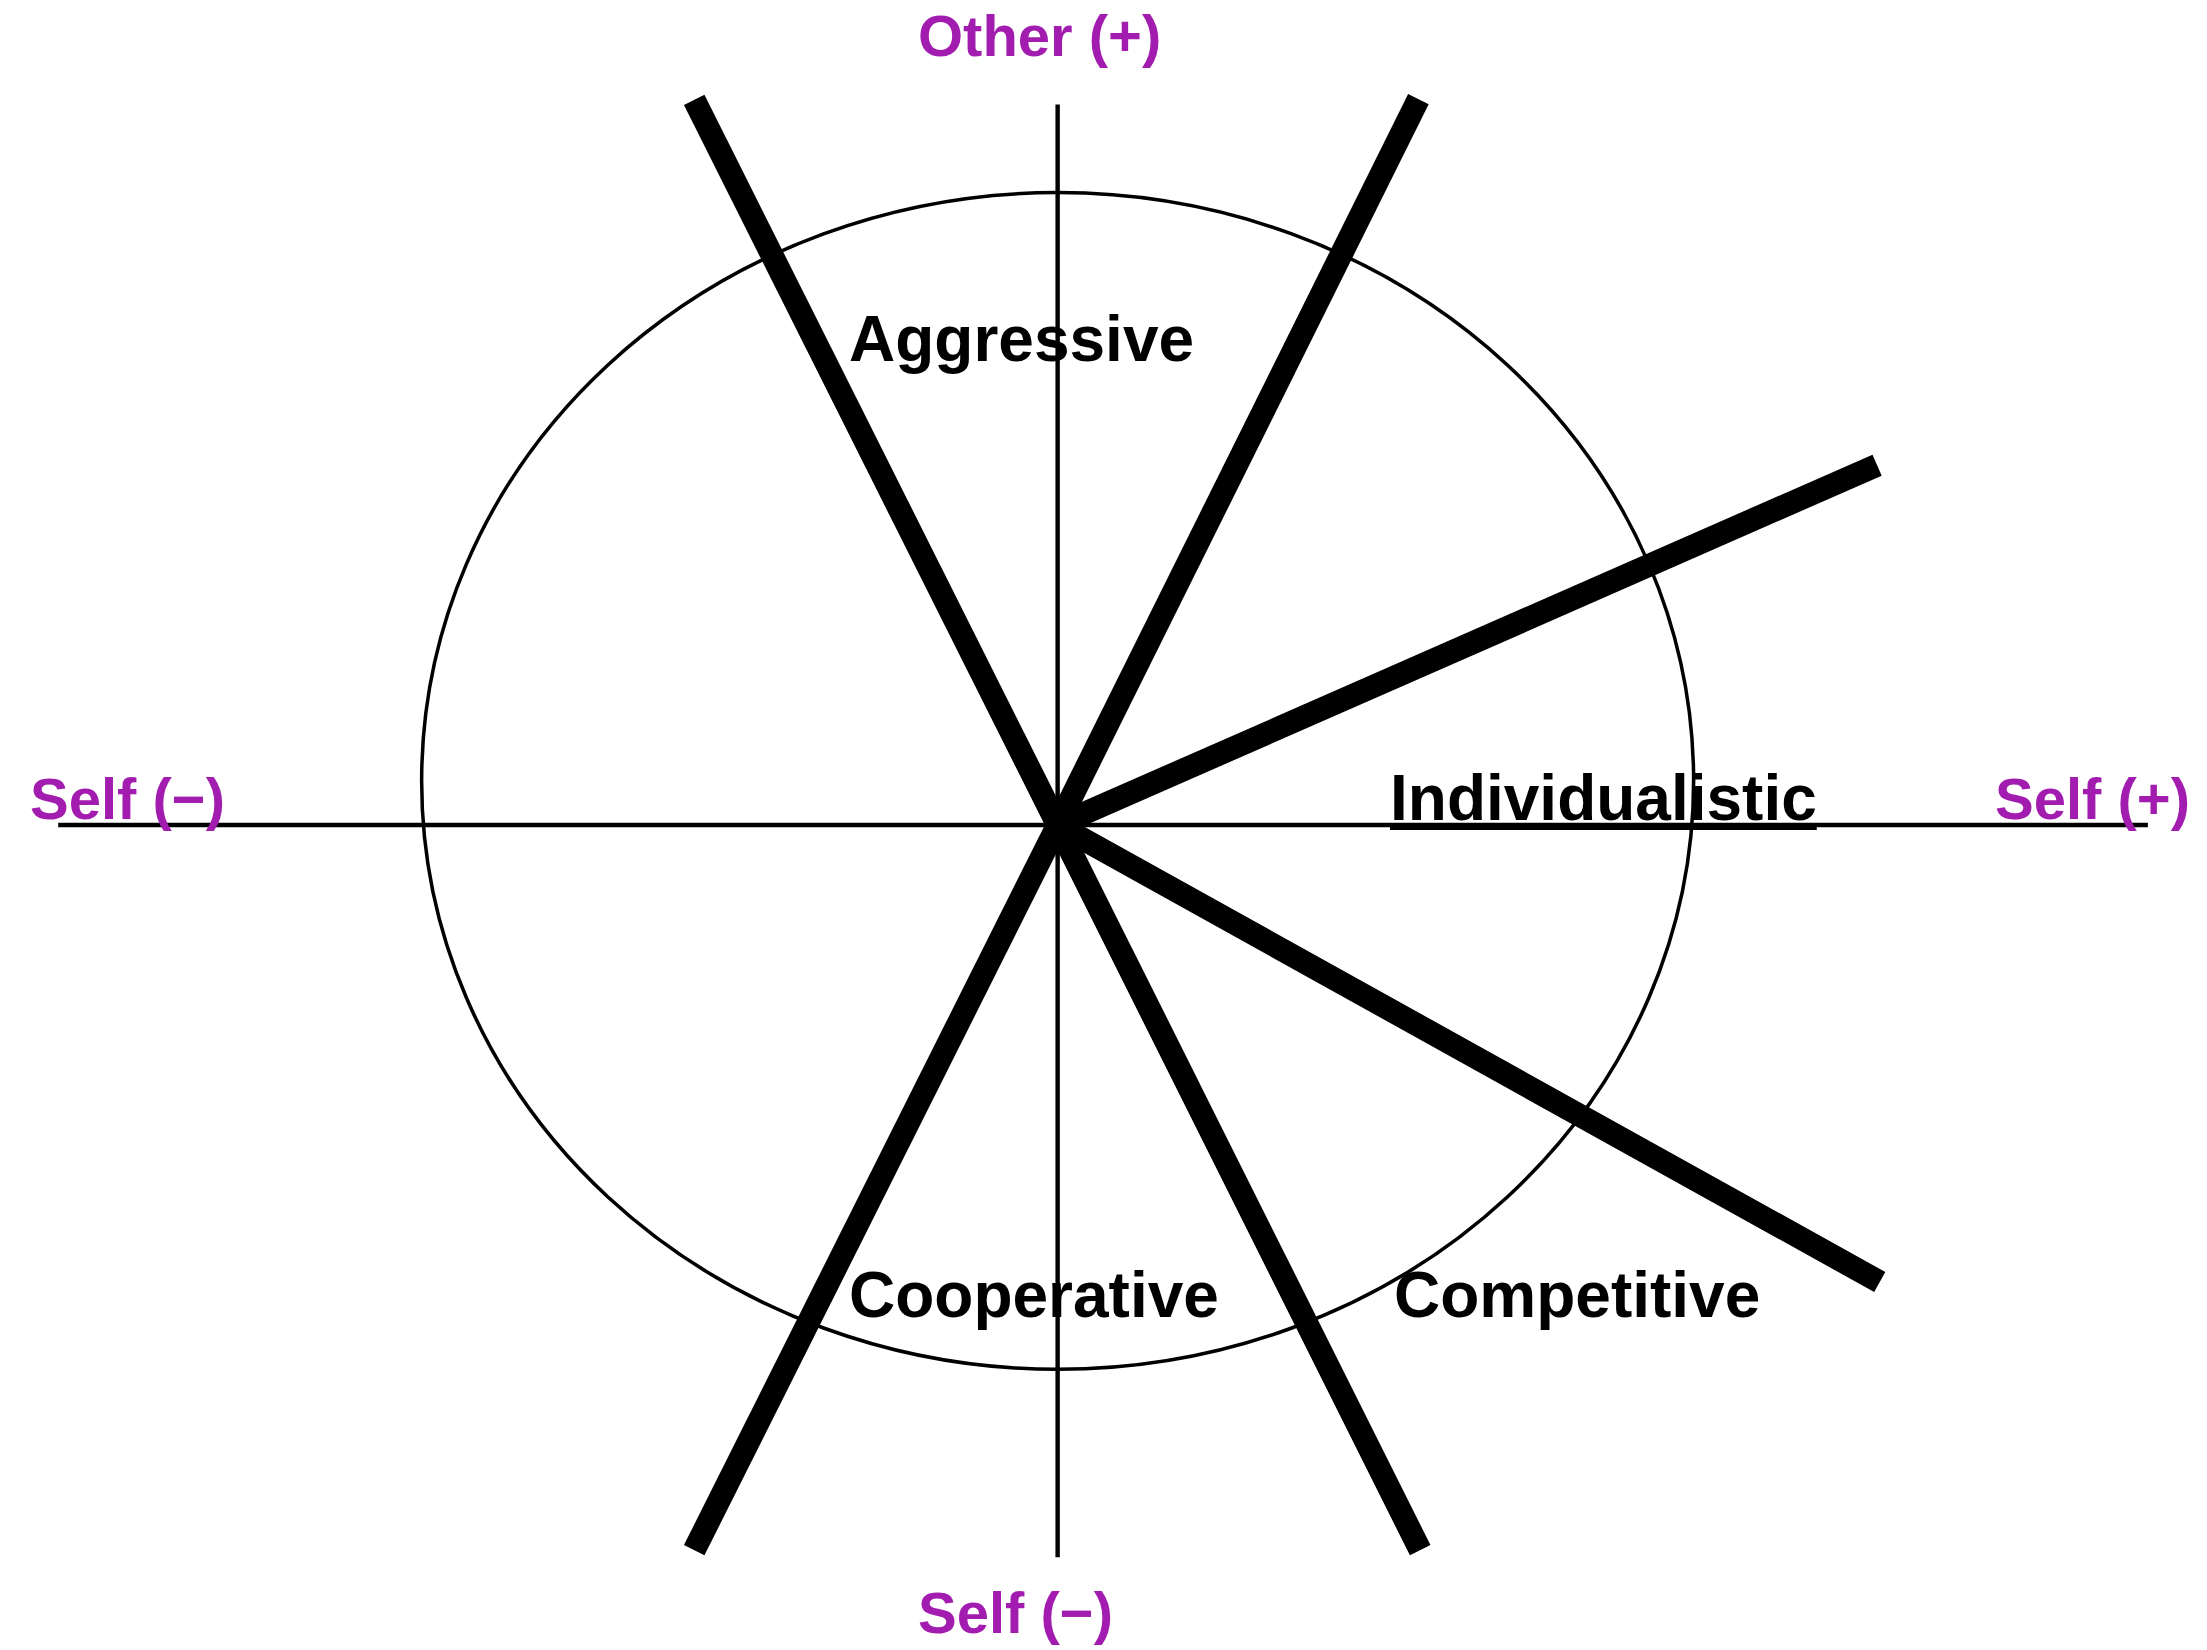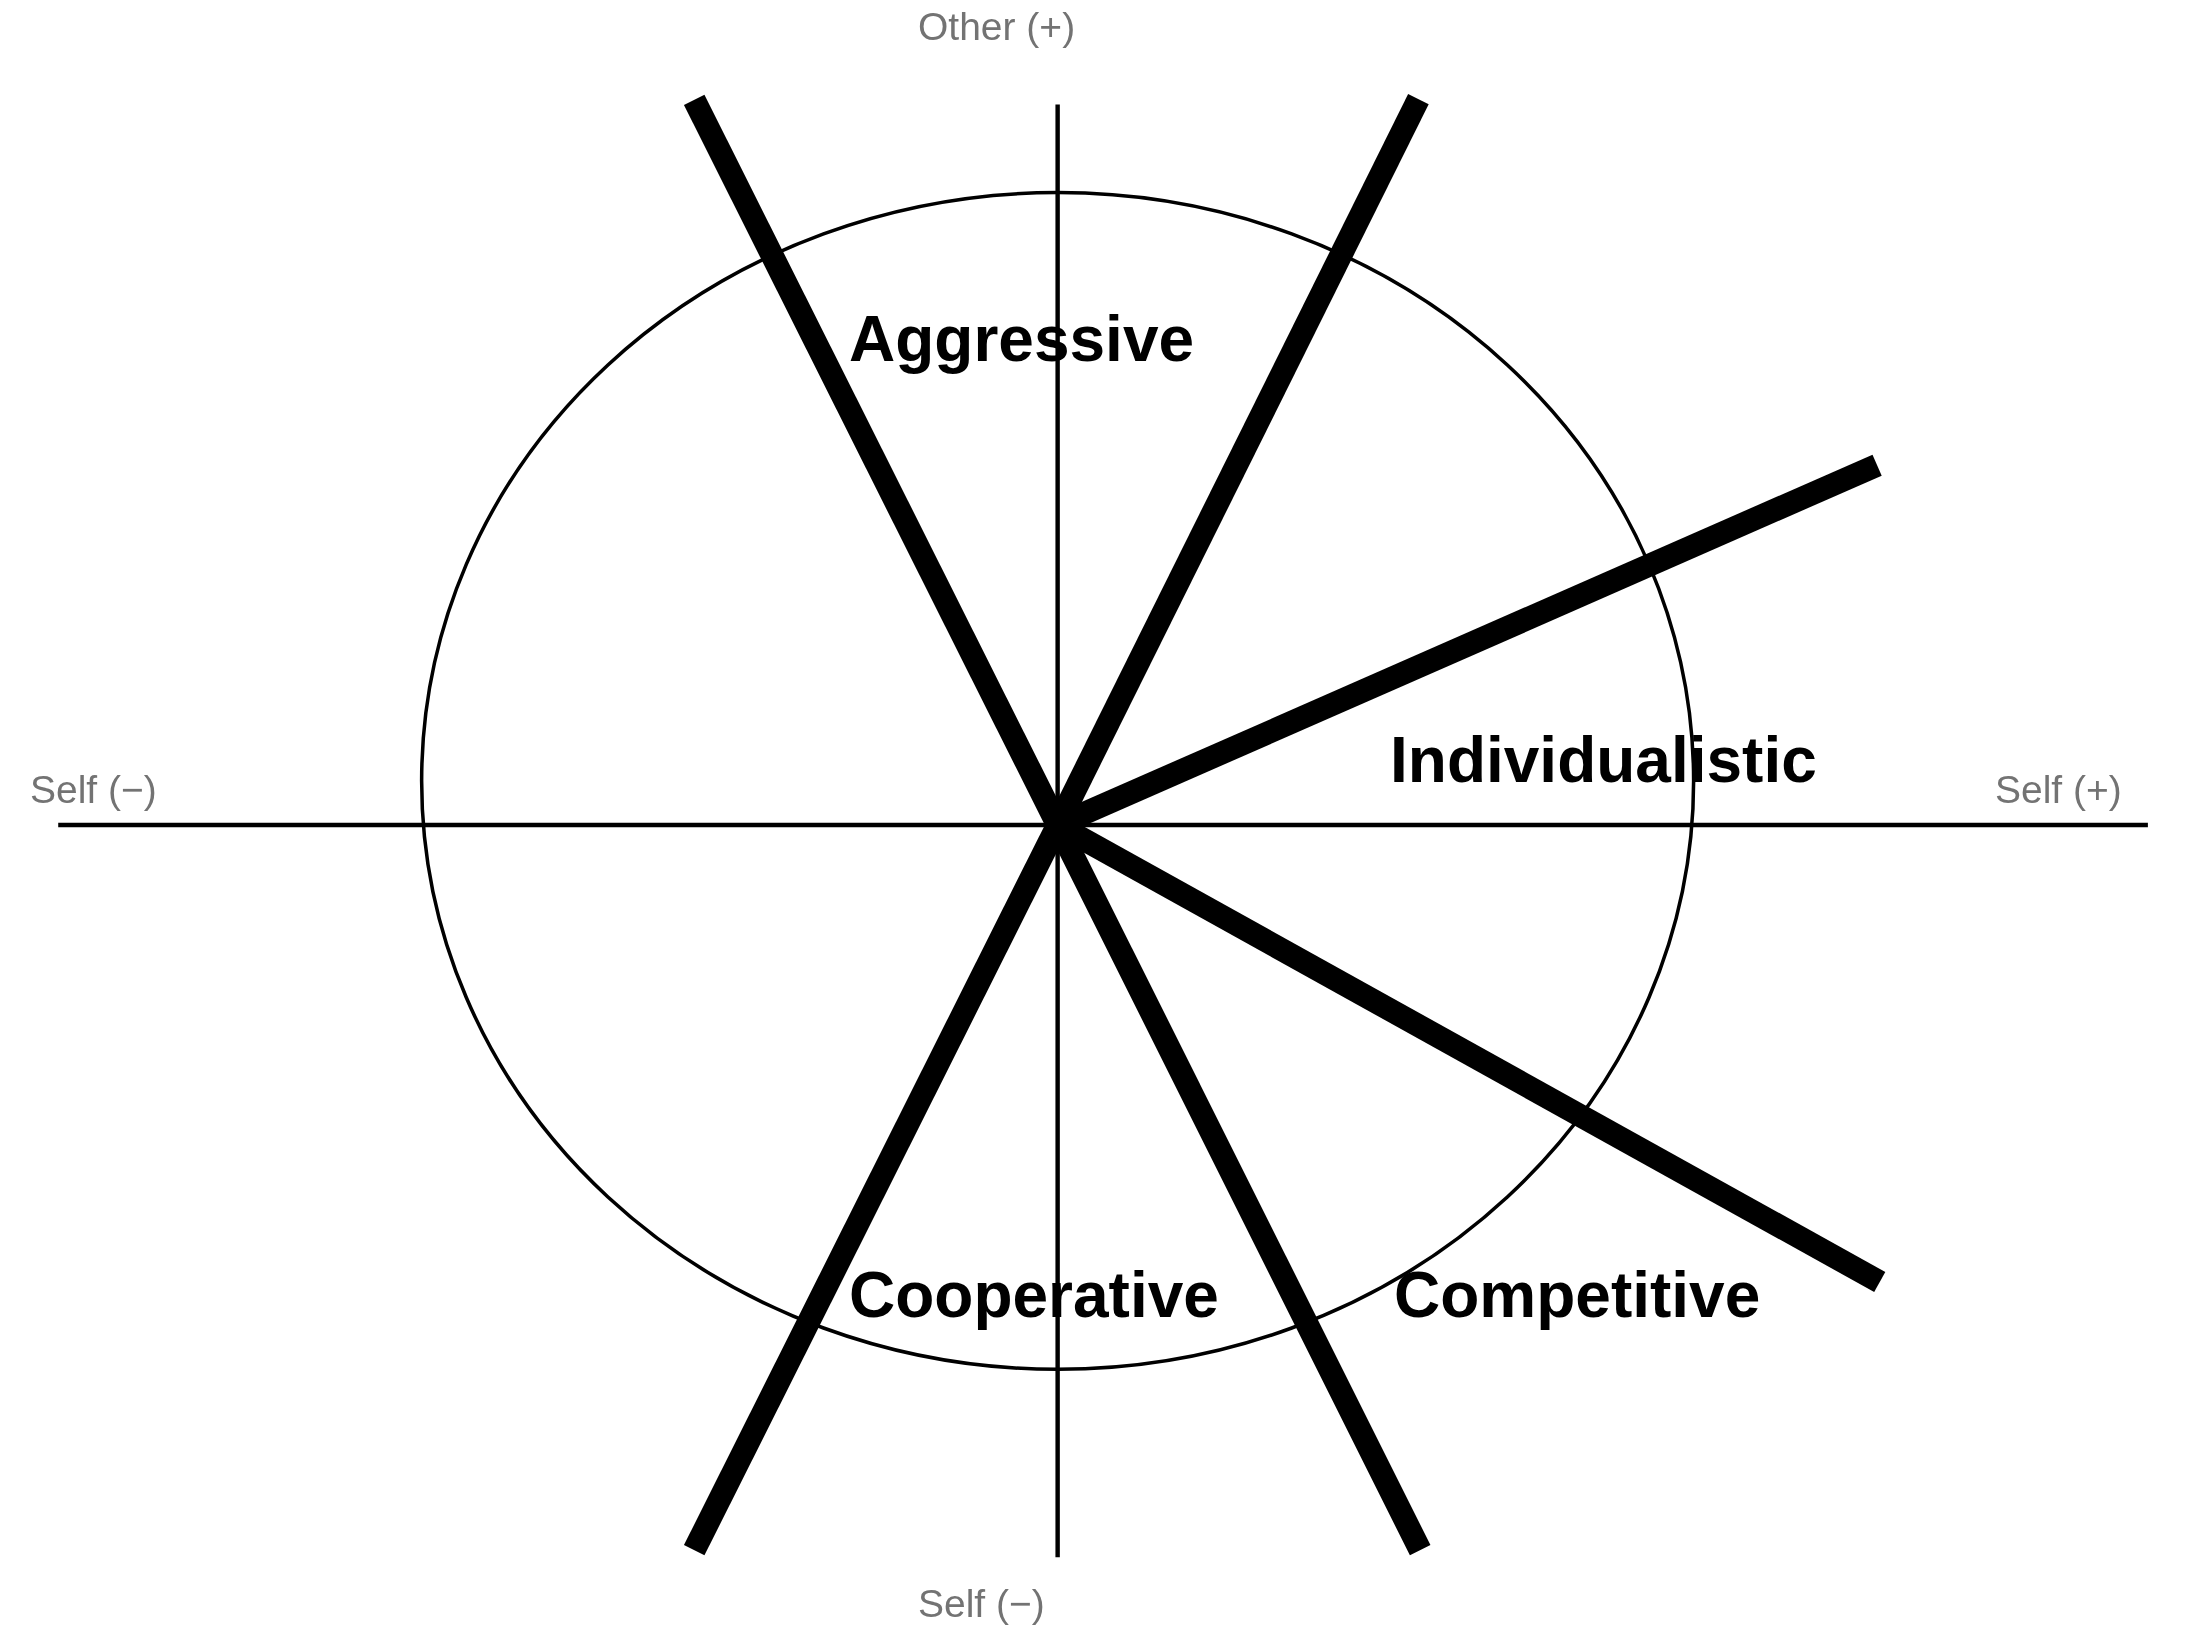--- a/index.html
+++ b/index.html
@@ -20,43 +20,43 @@
   #svg-diagram {
     position: absolute;
     left: 0;
     top: 0;
     width: 2207px;
     height: 1651px;
   }
   .axis-label {
     position: absolute;
     font-family: "Liberation Sans", sans-serif;
-    font-weight: normal;
-    font-size: 39px;
-    color: #737373;
+    font-weight: bold;
+    font-size: 58px;
+    color: #a21caf;
     white-space: nowrap;
     line-height: 1;
   }
   .region-label {
     position: absolute;
     font-family: "Liberation Sans", sans-serif;
     font-weight: bold;
     font-size: 64px;
     color: #000000;
     white-space: nowrap;
     line-height: 1;
   }
   #label-other-plus  { left: 918px; top: 7px; }
   #label-other-minus { left: 918px; top: 1584px; }
   #label-self-minus  { left: 30px;  top: 770px; }
   #label-self-plus   { left: 1995px; top: 770px; }
 
   #label-cooperative     { left: 849px;  top: 307px; }
   #label-reciprocating   { left: 1394px; top: 360px; }
-  #label-individualistic { left: 1390px; top: 728px; }
+  #label-individualistic { left: 1390px; top: 766px; text-decoration: underline; }
   #label-competitive     { left: 1394px; top: 1263px; }
   #label-aggressive      { left: 849px;  top: 1263px; }
 </style>
 </head>
 <body>
 
 <div id="canvas">
 
   <svg id="svg-diagram" viewBox="0 0 2502 1871">
 

